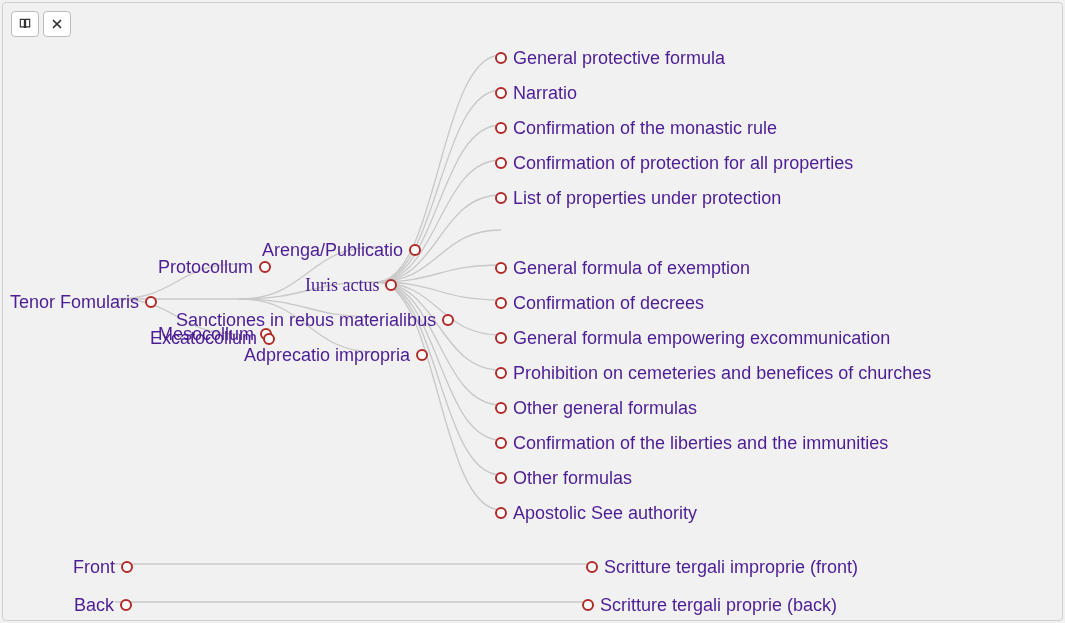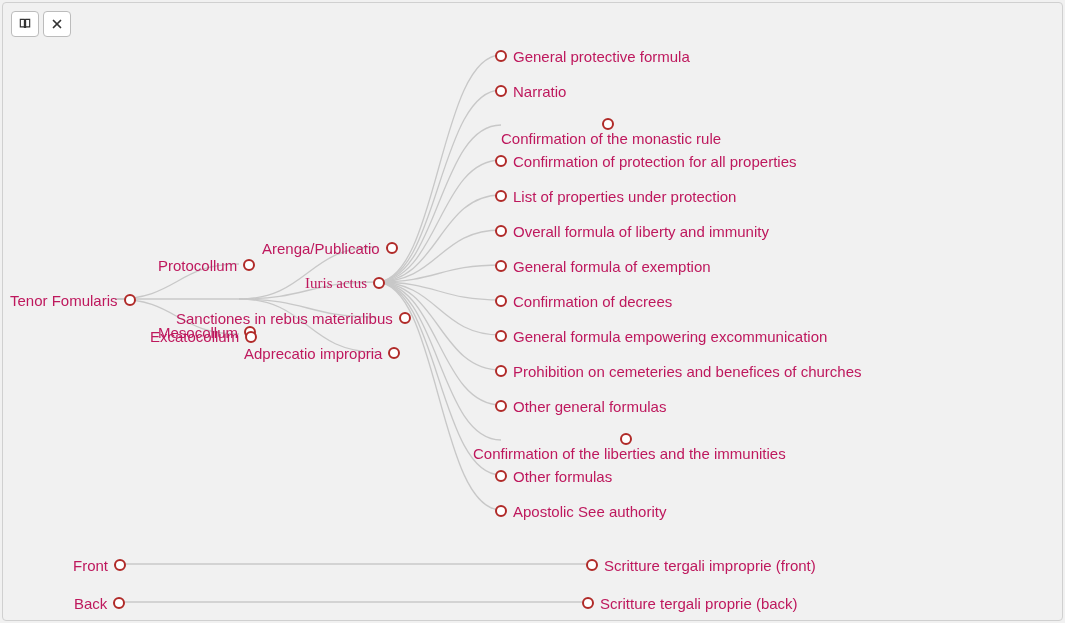--- a/index.html
+++ b/index.html
@@ -52,22 +52,22 @@
     inset: 0;
     width: 100%;
     height: 100%;
     pointer-events: none;
   }
   .node {
     position: absolute;
     display: flex;
     align-items: center;
     white-space: nowrap;
-    font-size: 15px;
-    color: #be185d;
+    font-size: 18px;
+    color: #4c1d95;
     cursor: pointer;
   }
   .node .marker {
     width: 8px;
     height: 8px;
     border: 2px solid #b02a28;
     background: #fff;
     border-radius: 50%;
     flex: 0 0 auto;
   }
@@ -159,57 +159,53 @@
         <span class="label">Adprecatio impropria</span>
       </div>
       <div class="node label-right" style="top: 44.5px; left: 492px;">
         <span class="marker"></span>
         <span class="label">General protective formula</span>
       </div>
       <div class="node label-right" style="top: 79.5px; left: 492px;">
         <span class="marker"></span>
         <span class="label">Narratio</span>
       </div>
-      <div class="node label-right" style="top: 114.5px; left: 492px; flex-direction: column;">
+      <div class="node label-right" style="top: 114.5px; left: 492px;">
         <span class="marker"></span>
         <span class="label">Confirmation of the monastic rule</span>
       </div>
       <div class="node label-right" style="top: 149.5px; left: 492px;">
         <span class="marker"></span>
         <span class="label">Confirmation of protection for all properties</span>
       </div>
       <div class="node label-right" style="top: 184.5px; left: 492px;">
         <span class="marker"></span>
         <span class="label">List of properties under protection</span>
       </div>
-      <div class="node label-right" style="top: 219.5px; left: 492px;">
-        <span class="marker"></span>
-        <span class="label">Overall formula of liberty and immunity</span>
-      </div>
       <div class="node label-right" style="top: 254.5px; left: 492px;">
         <span class="marker"></span>
         <span class="label">General formula of exemption</span>
       </div>
       <div class="node label-right" style="top: 289.5px; left: 492px;">
         <span class="marker"></span>
         <span class="label">Confirmation of decrees</span>
       </div>
       <div class="node label-right" style="top: 324.5px; left: 492px;">
         <span class="marker"></span>
         <span class="label">General formula empowering excommunication</span>
       </div>
       <div class="node label-right" style="top: 359.5px; left: 492px;">
         <span class="marker"></span>
         <span class="label">Prohibition on cemeteries and benefices of churches</span>
       </div>
       <div class="node label-right" style="top: 394.5px; left: 492px;">
         <span class="marker"></span>
         <span class="label">Other general formulas</span>
       </div>
-      <div class="node label-right" style="top: 429.5px; left: 464px; flex-direction: column;">
+      <div class="node label-right" style="top: 429.5px; left: 492px;">
         <span class="marker"></span>
         <span class="label">Confirmation of the liberties and the immunities</span>
       </div>
       <div class="node label-right" style="top: 464.5px; left: 492px;">
         <span class="marker"></span>
         <span class="label">Other formulas</span>
       </div>
       <div class="node label-right" style="top: 499.5px; left: 492px;">
         <span class="marker"></span>
         <span class="label">Apostolic See authority</span>

